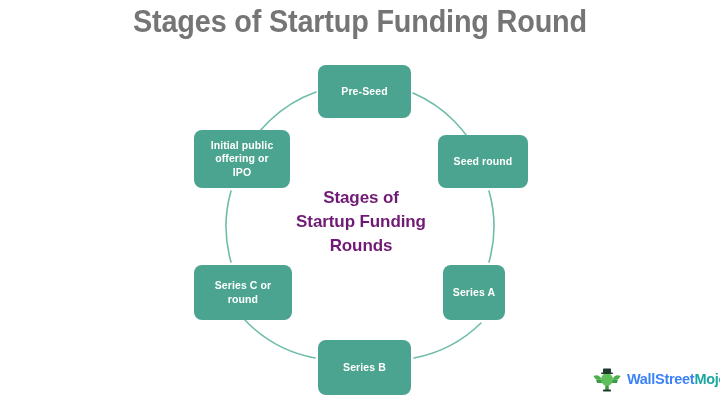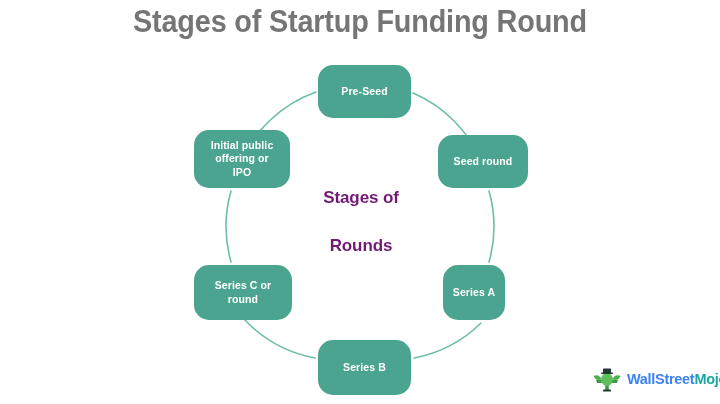--- a/index.html
+++ b/index.html
@@ -44,21 +44,21 @@
     position: absolute;
     left: 0;
     top: 0;
     width: 720px;
     height: 358px;
   }
 
   .node {
     position: absolute;
     background: #4BA48F;
-    border-radius: 15px;
+    border-radius: 8px;
     color: #ffffff;
     font-family: "Liberation Sans", sans-serif;
     font-size: 10.5px;
     font-weight: bold;
     display: flex;
     align-items: center;
     justify-content: center;
     text-align: center;
     line-height: 1.28;
     letter-spacing: 0.1px;
@@ -152,21 +152,21 @@
   <div class="node node-ipo">
     <span>
       <span>Initial public</span><br>
       <span>offering or</span><br>
       <span>IPO</span>
     </span>
   </div>
 
   <div id="center-label">
     <span>Stages of</span><br>
-    <br>
+    <span>Startup Funding</span><br>
     <span>Rounds</span>
   </div>
 </div>
 
 <div id="logo">
   <svg id="logo-mark" viewBox="0 0 60 60">
 
     <path d="M3 24 C 10 20, 16 24, 19 30 C 14 33, 6 32, 3 24 Z" fill="#4CAF50"></path>
     <path d="M57 24 C 50 20, 44 24, 41 30 C 46 33, 54 32, 57 24 Z" fill="#4CAF50"></path>
 

